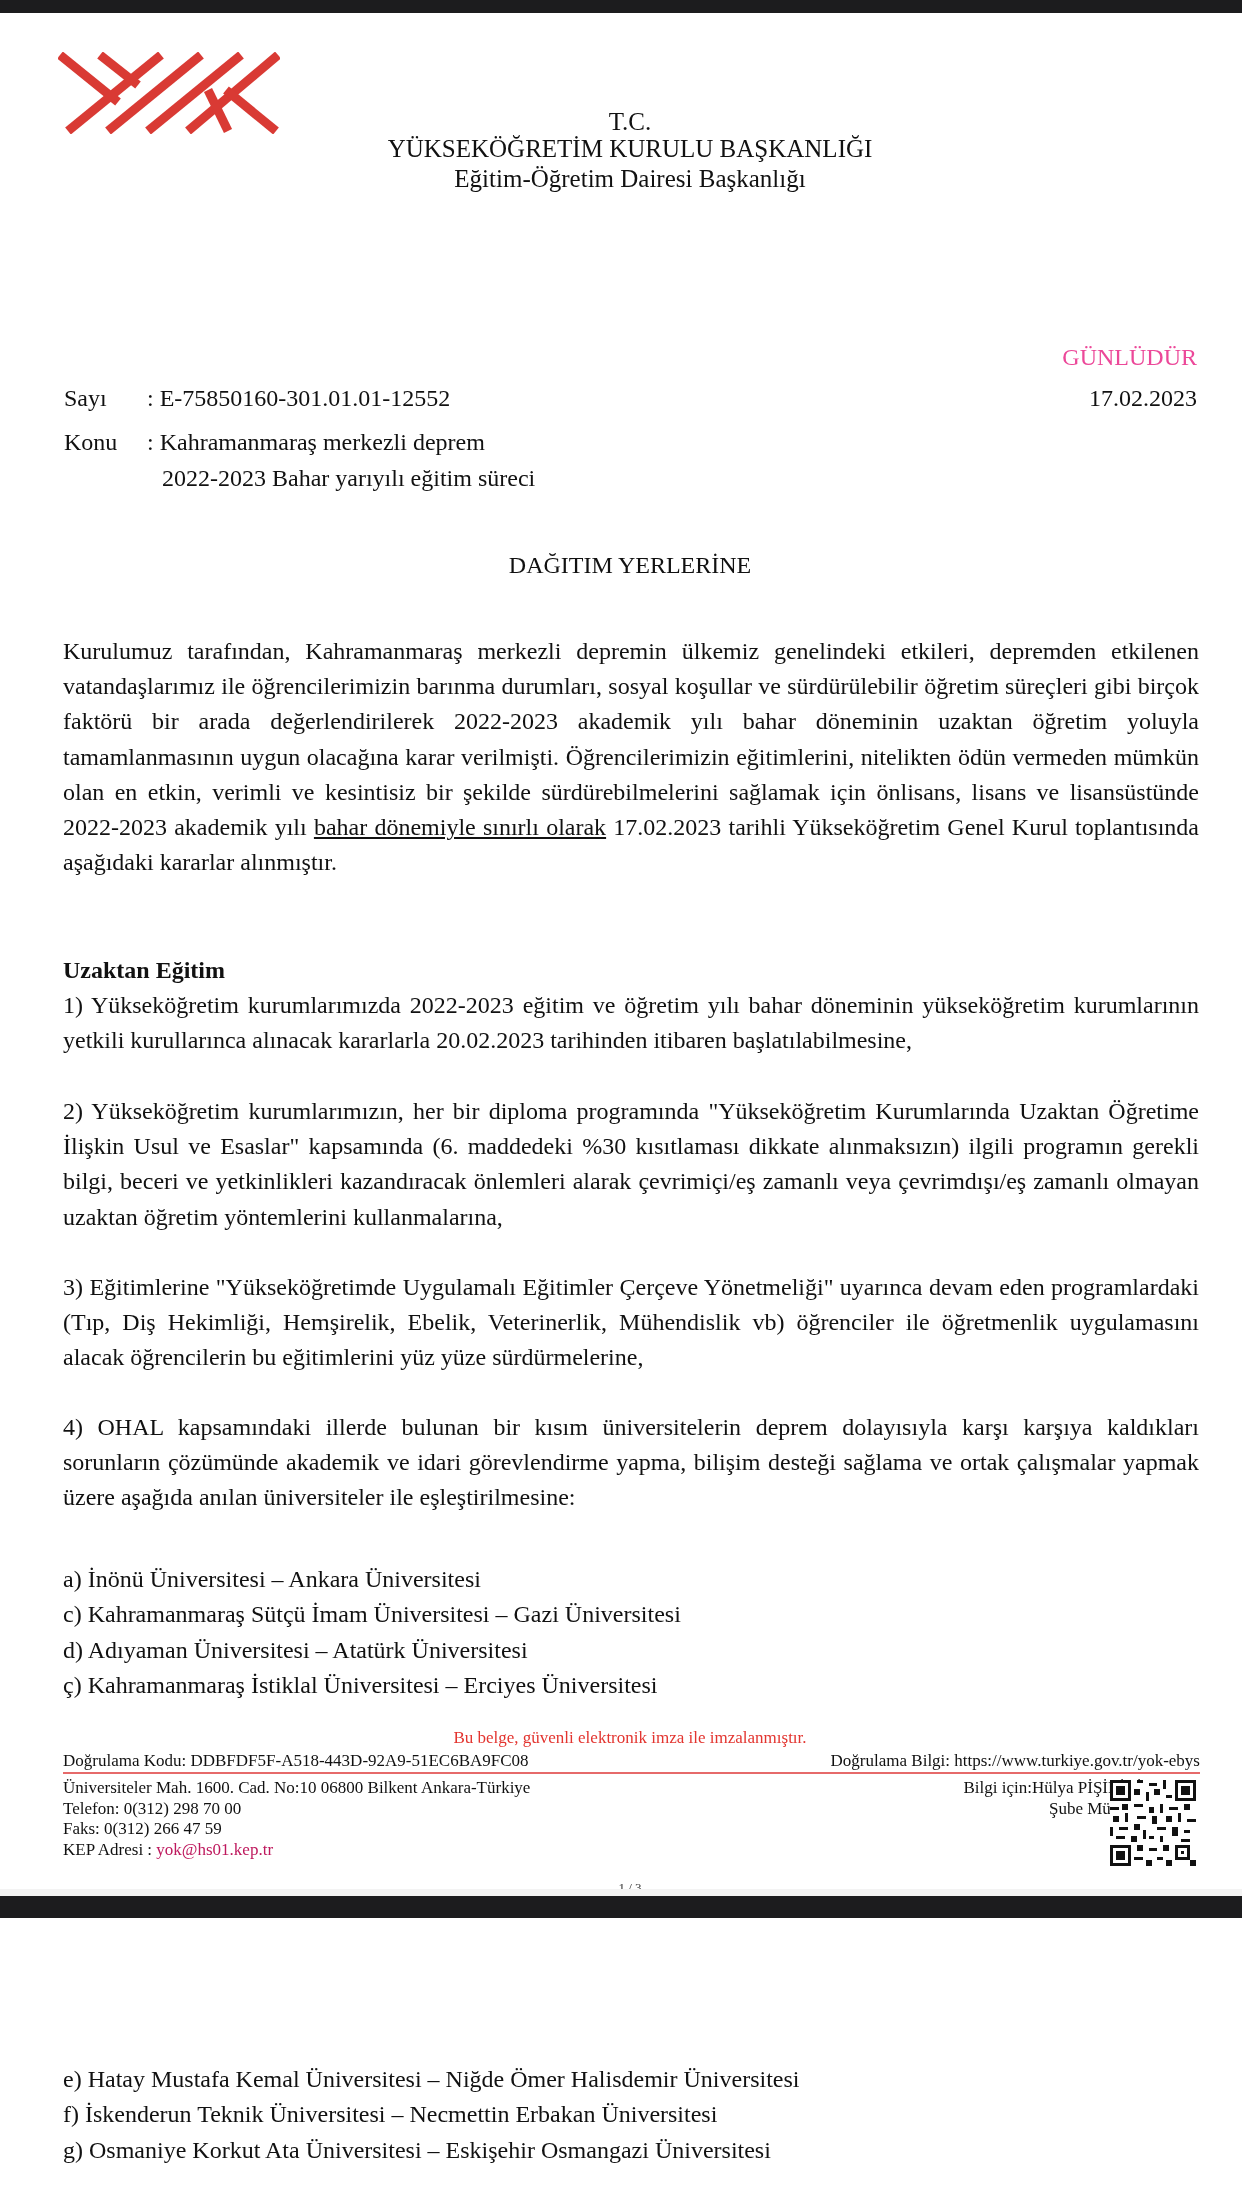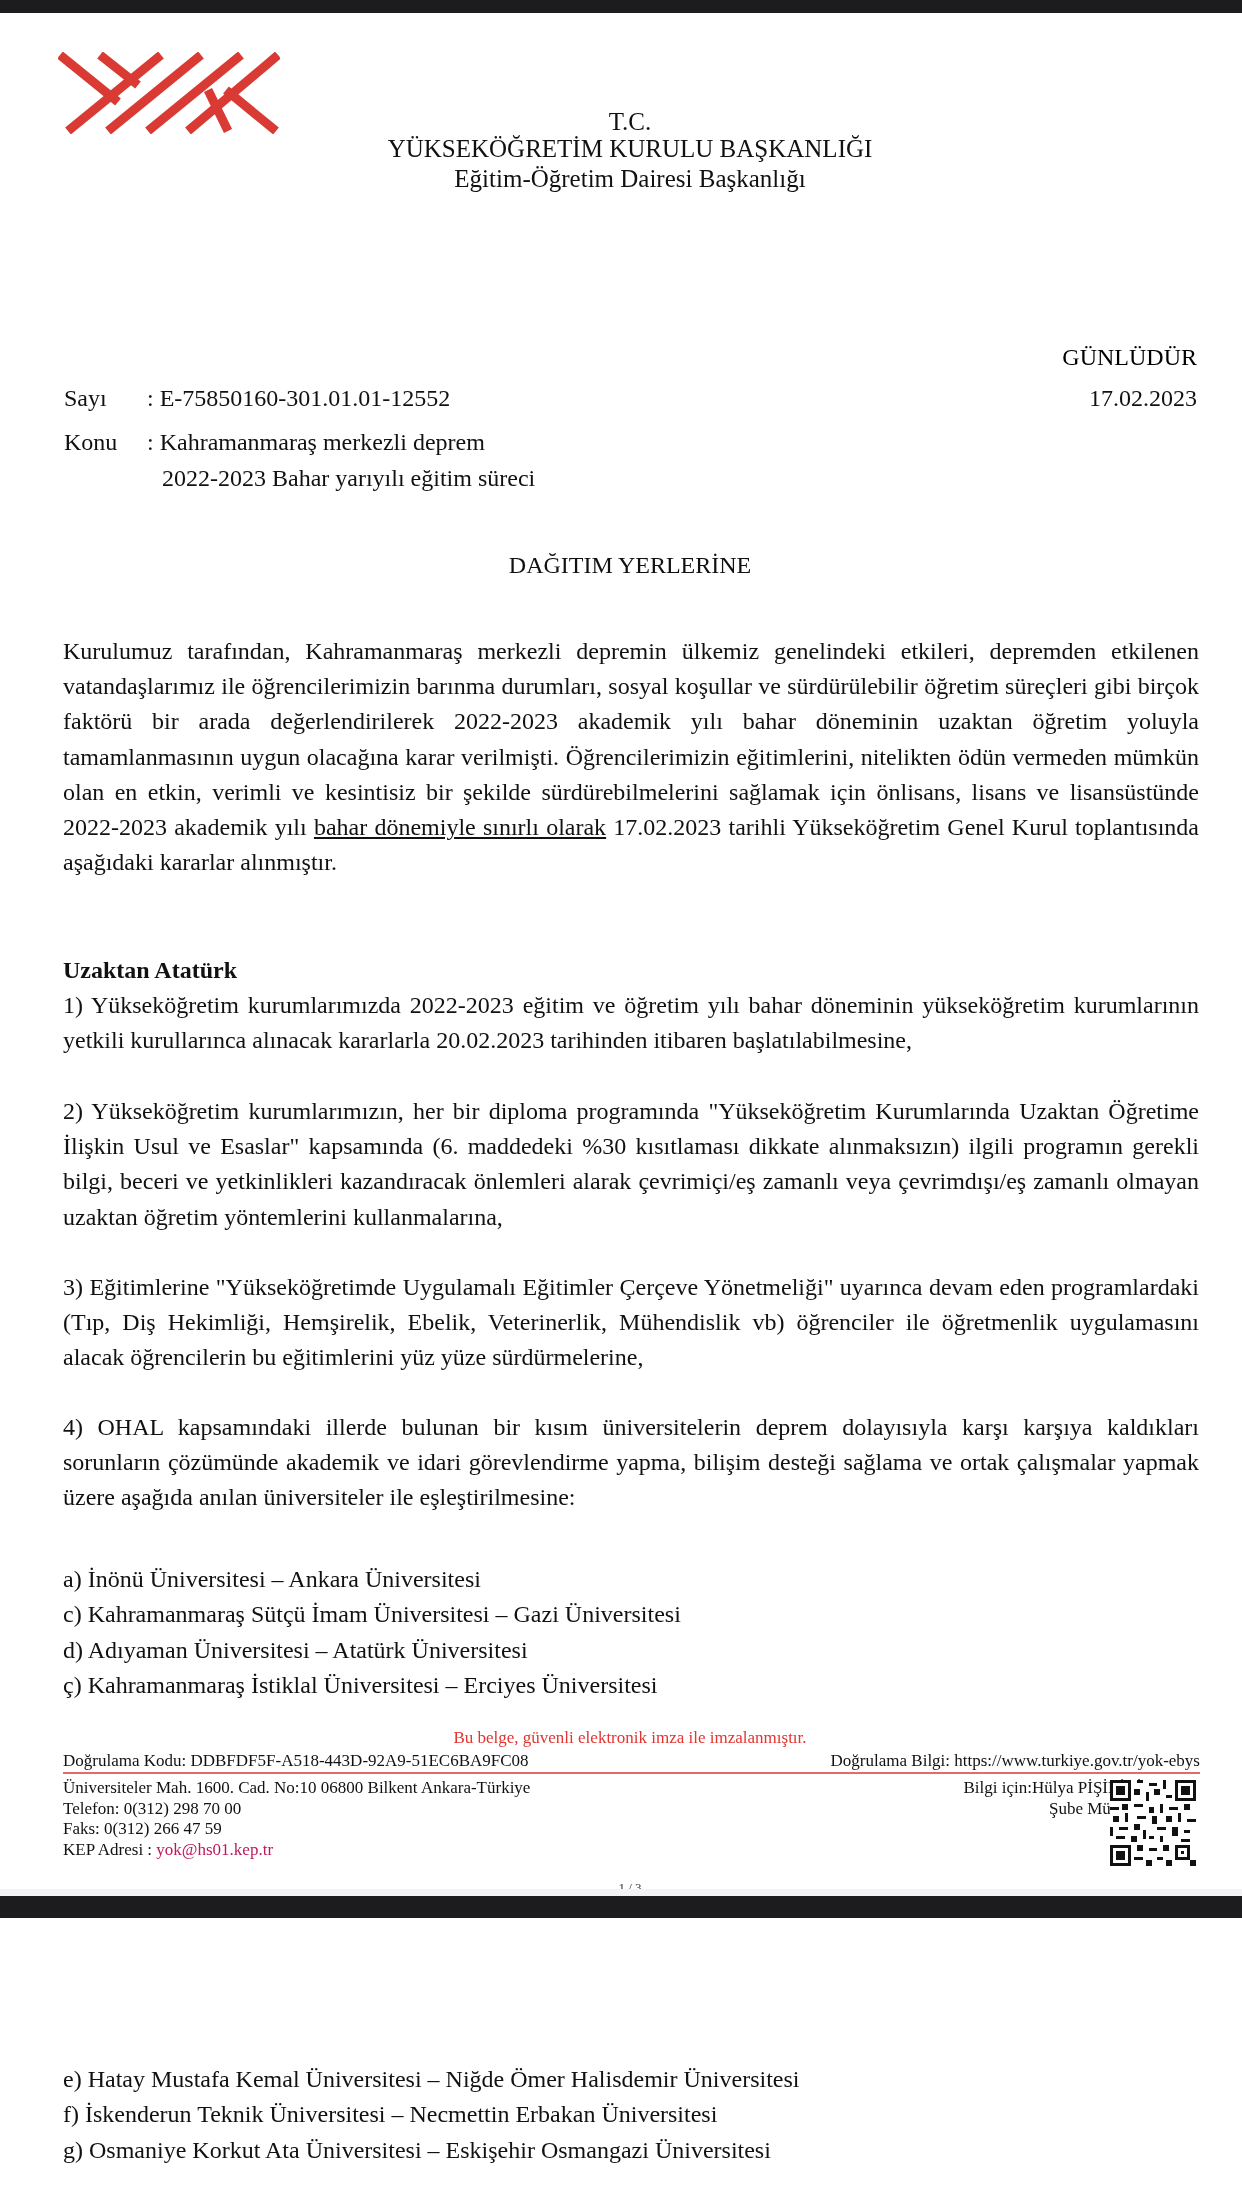--- a/index.html
+++ b/index.html
@@ -12,21 +12,21 @@
 
   .logo { position: absolute; left: 58px; top: 52px; width: 222px; height: 82px; }
 
   .header { position: absolute; left: 0; width: 1260px; text-align: center; font-size: 25px; line-height: 32px; }
   .header .l1 { position: absolute; left: 0; width: 1260px; top: 106px; }
   .header .l2 { position: absolute; left: 0; width: 1260px; top: 133px; }
   .header .l3 { position: absolute; left: 0; width: 1260px; top: 163px; }
 
   .abs { position: absolute; white-space: nowrap; }
   .t24 { font-size: 24px; line-height: 30px; }
-  .red { color: #000000; }
+  .red { color: #ec4899; }
 
   .body-text { position: absolute; left: 63px; width: 1136px; font-size: 24px; line-height: 35.2px; text-align: justify; text-align-last: left; }
   .body-text .u { text-decoration: underline; }
 
   .bold { font-weight: bold; }
 
   .list { position: absolute; left: 63px; font-size: 24px; line-height: 35.4px; white-space: nowrap; }
 
   .footer-red { position: absolute; left: 0; width: 1260px; top: 1728px; text-align: center; color: #e3342f; font-size: 17px; line-height: 20px; }
   .footer-code { position: absolute; left: 63px; top: 1751px; font-size: 17px; line-height: 20px; }
@@ -67,21 +67,21 @@
 <div class="abs t24" style="left: 147px; top: 383px;">: E-75850160-301.01.01-12552</div>
 <div class="abs t24" style="right: 45px; top: 383px;">17.02.2023</div>
 <div class="abs t24" style="left: 64px; top: 427px;">Konu</div>
 <div class="abs t24" style="left: 147px; top: 427px;">: Kahramanmaraş merkezli deprem</div>
 <div class="abs t24" style="left: 162px; top: 463px;">2022-2023 Bahar yarıyılı eğitim süreci</div>
 
 <div class="abs t24" style="left: 0; width: 1260px; text-align: center; top: 550px;">DAĞITIM YERLERİNE</div>
 
 <div class="body-text" style="top: 634px;"><span>Kurulumuz tarafından, Kahramanmaraş merkezli depremin ülkemiz genelindeki etkileri, depremden etkilenen vatandaşlarımız ile öğrencilerimizin barınma durumları, sosyal koşullar ve sürdürülebilir öğretim süreçleri gibi birçok faktörü bir arada değerlendirilerek 2022-2023 akademik yılı bahar döneminin uzaktan öğretim yoluyla tamamlanmasının uygun olacağına karar verilmişti. Öğrencilerimizin eğitimlerini, nitelikten ödün vermeden mümkün olan en etkin, verimli ve kesintisiz bir şekilde sürdürebilmelerini sağlamak için önlisans, lisans ve lisansüstünde 2022-2023 akademik yılı </span><span class="u">bahar dönemiyle sınırlı olarak</span><span> 17.02.2023 tarihli Yükseköğretim Genel Kurul toplantısında aşağıdaki kararlar alınmıştır.</span></div>
 
-<div class="abs t24 bold" style="left: 63px; top: 955px;">Uzaktan Atatürk</div>
+<div class="abs t24 bold" style="left: 63px; top: 955px;">Uzaktan Eğitim</div>
 
 <div class="body-text" style="top: 988px;">1)  Yükseköğretim kurumlarımızda 2022-2023 eğitim ve öğretim yılı bahar döneminin yükseköğretim kurumlarının yetkili kurullarınca alınacak kararlarla 20.02.2023 tarihinden itibaren başlatılabilmesine,</div>
 <div class="body-text" style="top: 1094px;">2)  Yükseköğretim kurumlarımızın, her bir diploma  programında "Yükseköğretim Kurumlarında Uzaktan Öğretime İlişkin Usul ve Esaslar" kapsamında (6. maddedeki %30 kısıtlaması dikkate alınmaksızın) ilgili programın gerekli bilgi, beceri ve yetkinlikleri kazandıracak önlemleri alarak çevrimiçi/eş zamanlı veya çevrimdışı/eş zamanlı olmayan uzaktan öğretim yöntemlerini kullanmalarına,</div>
 <div class="body-text" style="top: 1270px;">3)  Eğitimlerine "Yükseköğretimde Uygulamalı Eğitimler Çerçeve Yönetmeliği" uyarınca devam eden programlardaki (Tıp, Diş Hekimliği, Hemşirelik, Ebelik, Veterinerlik, Mühendislik vb) öğrenciler ile öğretmenlik uygulamasını alacak öğrencilerin bu eğitimlerini yüz yüze sürdürmelerine,</div>
 <div class="body-text" style="top: 1410px;">4) OHAL kapsamındaki illerde bulunan bir kısım üniversitelerin deprem dolayısıyla karşı karşıya kaldıkları sorunların çözümünde akademik ve idari görevlendirme yapma, bilişim desteği sağlama ve ortak çalışmalar yapmak üzere aşağıda anılan üniversiteler ile eşleştirilmesine:</div>
 
 <div class="list" style="top: 1554px; margin-top: 8px;">
   <div>a) İnönü Üniversitesi – Ankara Üniversitesi</div>
   <div>c) Kahramanmaraş Sütçü İmam Üniversitesi – Gazi Üniversitesi</div>
   <div>d) Adıyaman Üniversitesi – Atatürk Üniversitesi</div>

